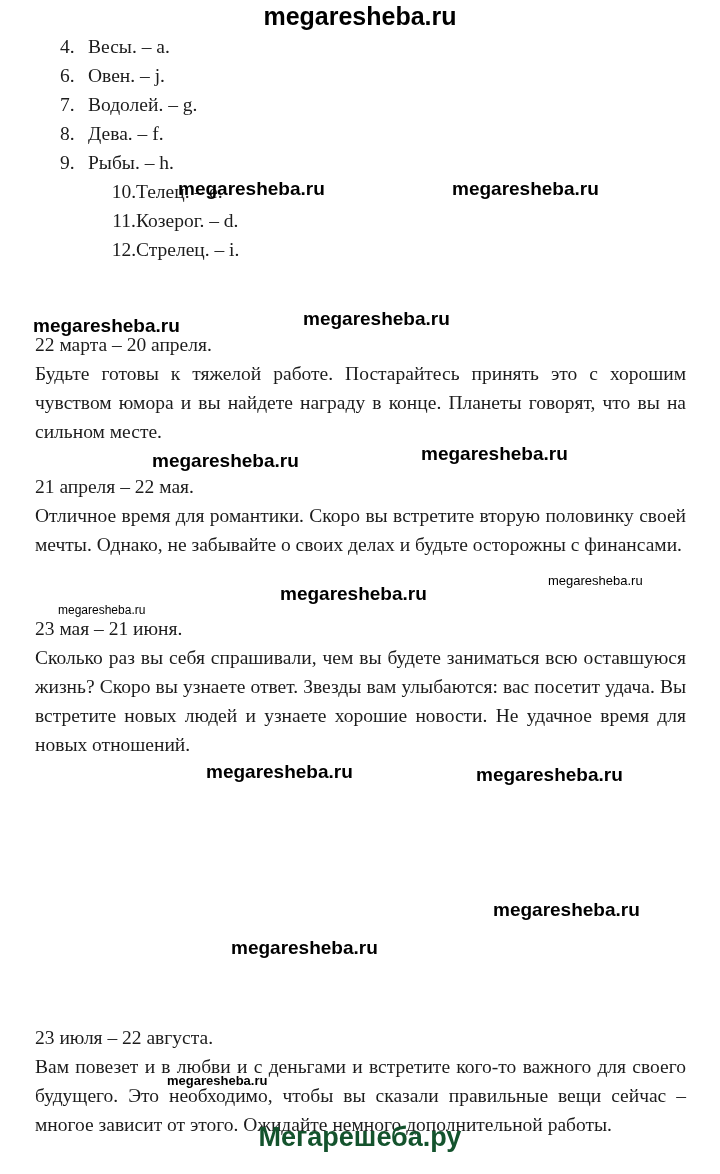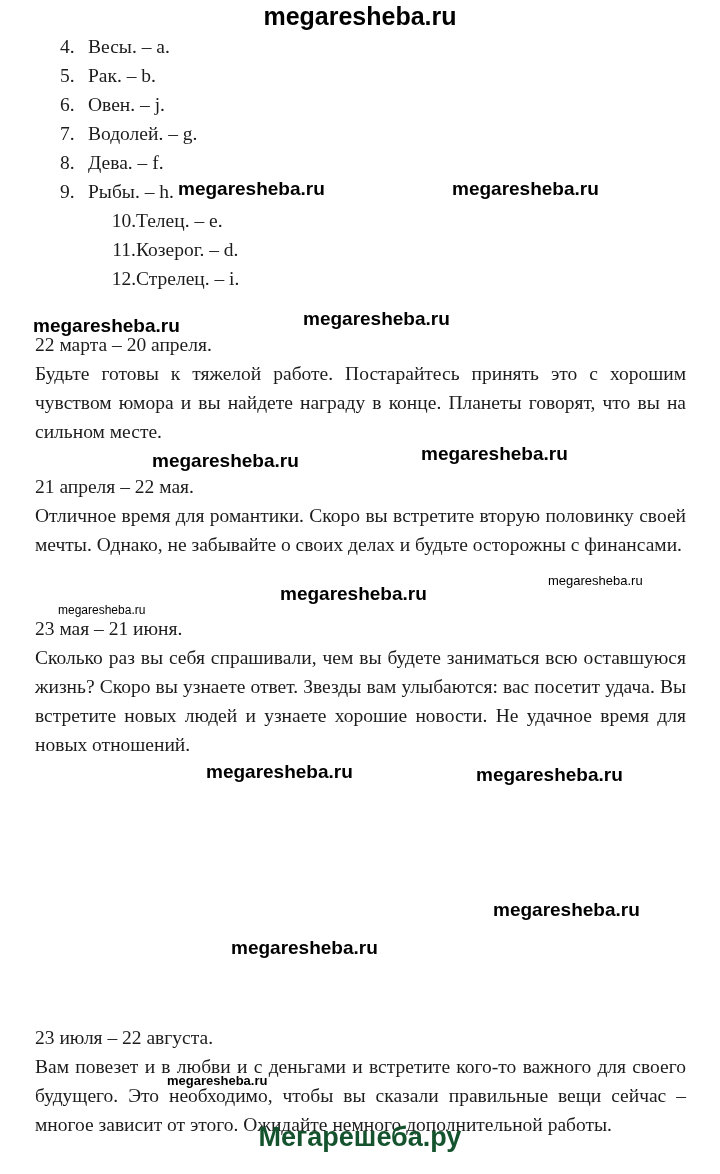--- a/index.html
+++ b/index.html
@@ -47,21 +47,20 @@
 </style>
 </head>
 <body>
 
 <div class="page">
 
   <div class="header">megaresheba.ru</div>
 
   <div class="list">
     <div class="li"><span class="num">4.</span><span>Весы. – a.</span></div>
-    <div class="li"><span class="num">5.</span><span>Рак. – b.</span></div>
     <div class="li"><span class="num">6.</span><span>Овен. – j.</span></div>
     <div class="li"><span class="num">7.</span><span>Водолей. – g.</span></div>
     <div class="li"><span class="num">8.</span><span>Дева. – f.</span></div>
     <div class="li"><span class="num">9.</span><span>Рыбы. – h.</span></div>
     <div class="li wide"><span class="num">10.</span><span>Телец. – e.</span></div>
     <div class="li wide"><span class="num">11.</span><span>Козерог. – d.</span></div>
     <div class="li wide"><span class="num">12.</span><span>Стрелец. – i.</span></div>
   </div>
 
   <div class="section" style="top:330px;">

